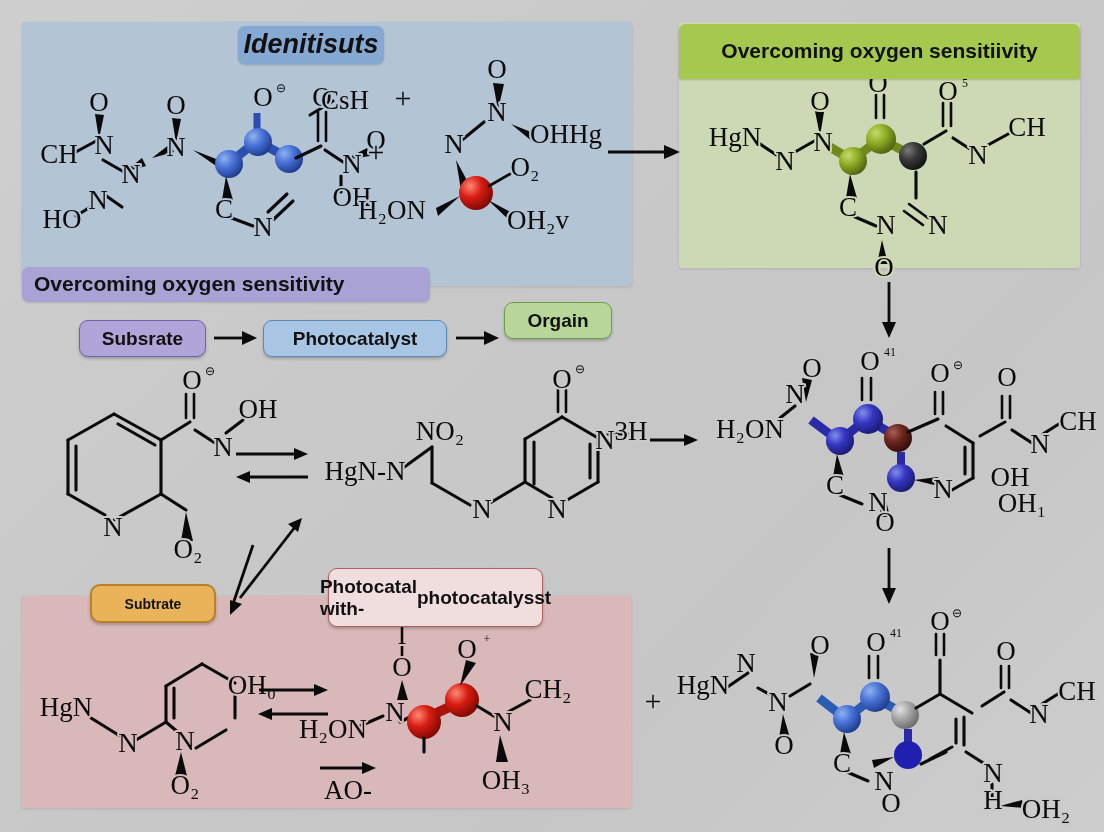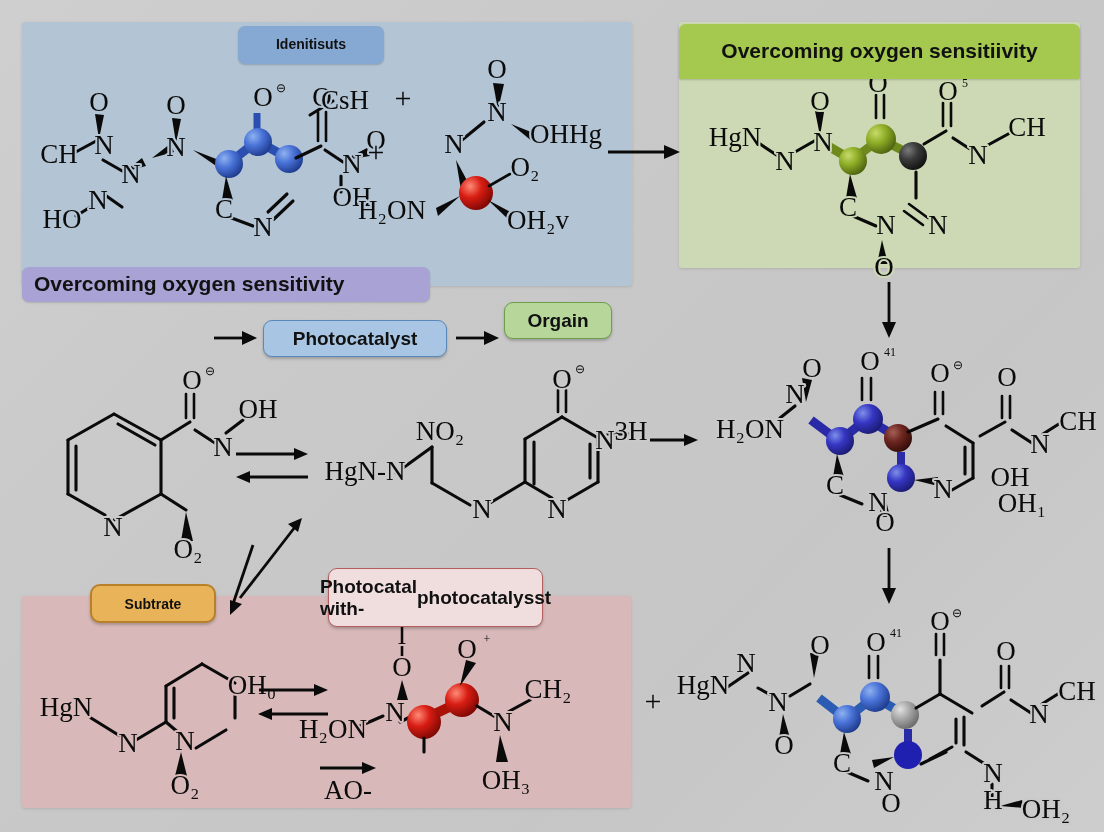--- a/index.html
+++ b/index.html
@@ -21,22 +21,22 @@
                background:#ccd9b4; box-shadow:0 1px 3px rgba(0,0,0,.12);}
   .panel-pink {left:22px; top:596px; width:609px; height:212px;
                background:#d8b8b8; box-shadow:0 1px 3px rgba(0,0,0,.12);}
 
   
   .badge{position:absolute;font-weight:bold;color:#111;
          display:flex;align-items:center;justify-content:center;
          text-align:center;line-height:1.08;white-space:pre-line;}
 
   .badge-identitisuts{left:238px;top:26px;width:146px;height:38px;
-      background:#85a9d2;border-radius:7px;font-size:14px;
-      box-shadow:0 1px 2px rgba(0,0,0,.18);}
+      background:#85a9d2;border-radius:7px;font-size:27px;
+      box-shadow:0 1px 2px rgba(0,0,0,.18);font-style:italic;}
 
   .badge-green-title{left:679px;top:24px;width:401px;height:55px;
       background:#a5c94f;border-radius:7px 7px 2px 2px;font-size:21px;
       box-shadow:0 1px 2px rgba(0,0,0,.18);}
 
   .badge-purple-title{left:22px;top:267px;width:408px;height:35px;
       background:#a9a2d4;border-radius:7px;font-size:21px;
       justify-content:flex-start;padding-left:12px;box-sizing:border-box;
       box-shadow:0 1px 2px rgba(0,0,0,.15);}
 
@@ -490,20 +490,21 @@
       <text class="atom halo halo-grey" x="1046" y="812">OH₂</text>
     </g>
   </svg>
 
   <div class="badge badge-identitisuts">Idenitisuts</div>
 
   <div class="badge badge-green-title">Overcoming oxygen sensitiivity</div>
 
   <div class="badge badge-purple-title">Overcoming oxygen sensitivity</div>
 
+  <div class="chip chip-substrate">Subsrate</div>
 
   <div class="chip chip-photocat">Photocatalyst</div>
 
   <div class="chip chip-orgain">Orgain</div>
 
   <div class="chip chip-subtrate">Subtrate</div>
 
   <div class="chip chip-photowith">
     <span>Photocatal with-</span>
     <span>photocatalysst</span>

